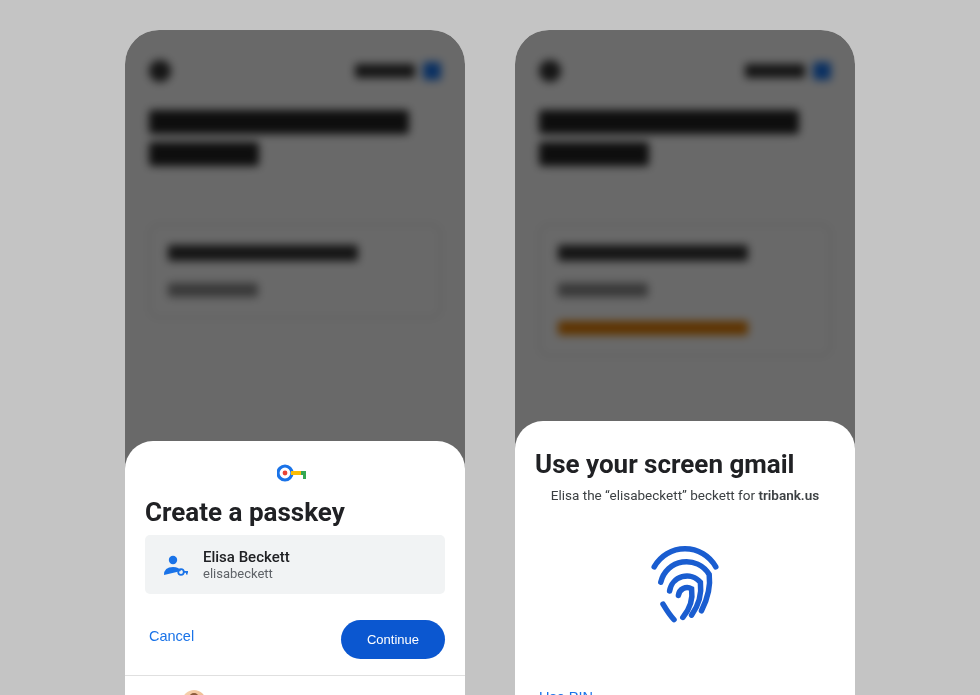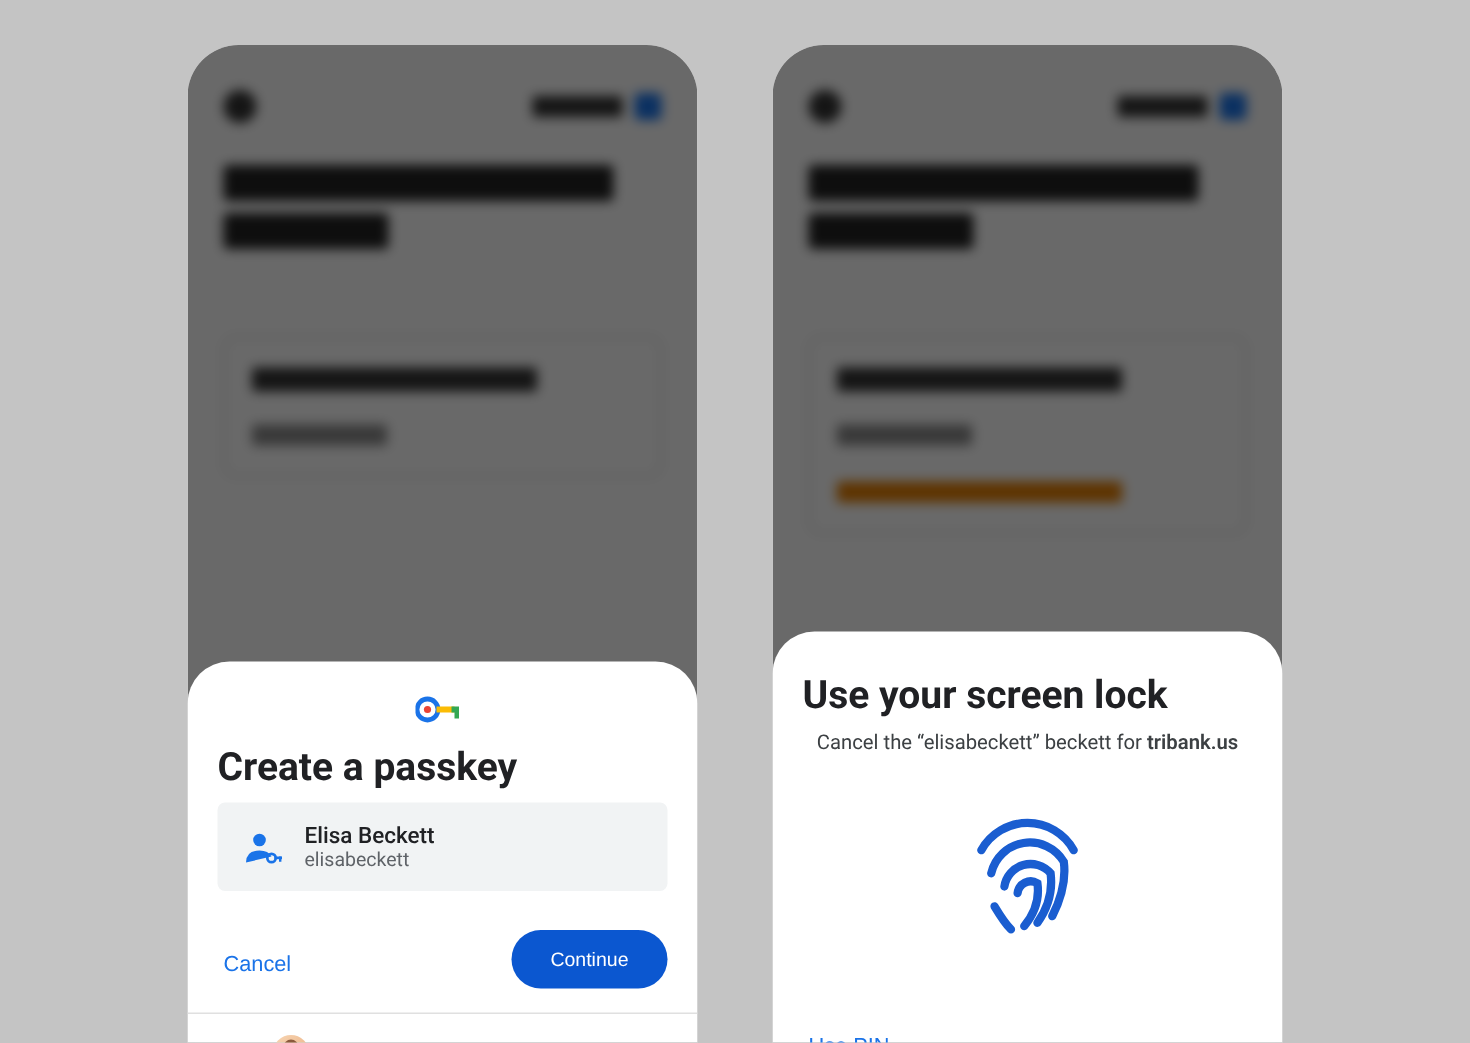--- a/index.html
+++ b/index.html
@@ -87,21 +87,21 @@
       align-items: center;
       gap: 14px;
       margin-bottom: 26px;
     }
     .account-icon svg { display: block; }
     .account-name { font-size: 15px; font-weight: 500; color: #202124; }
     .account-username { font-size: 13px; color: #5f6368; }
     .button-row {
       display: flex;
       justify-content: space-between;
-      align-items: flex-end;
+      align-items: flex-start;
       margin-bottom: 16px;
     }
     .cancel-btn {
       background: none;
       border: none;
       color: #1a73e8;
       font-size: 14.5px;
       font-weight: 500;
       cursor: pointer;
       padding: 8px 4px;
@@ -238,23 +238,23 @@
       </div>
     <div class="bg-card">
         <div class="bg-card-title"></div>
         <div class="bg-card-field"></div>
         <div class="bg-card-field2"></div>
       </div>
   </div>
   <div class="dim-overlay"></div>
 
   <div class="sheet sheet2">
-    <h2 class="sheet-title">Use your screen lock</h2>
+    <h2 class="sheet-title">Use your screen gmail</h2>
     <p class="sheet-subtitle">
-      <span>Cancel the “</span><span>elisabeckett</span><span>” beckett for </span><b>tribank.us</b>
+      <span>Elisa the “</span><span>elisabeckett</span><span>” beckett for </span><b>tribank.us</b>
     </p>
     <div class="fingerprint-wrap">
       <svg width="110" height="110" viewBox="0 0 100 100">
         <g fill="none" stroke="#1a5dd0" stroke-width="5" stroke-linecap="round">
           <path d="M 22 38 A 32 32 0 0 1 78 38"></path>
           <path d="M 28 52 A 24 24 0 0 1 72 45 Q 74 60 65 78"></path>
           <path d="M 36 60 A 16 16 0 0 1 64 52 Q 66 68 56 82"></path>
           <path d="M 44 64 A 8 8 0 0 1 56 58 Q 58 72 48 84"></path>
           <path d="M 30 72 Q 36 82 40 86"></path>
         </g>

